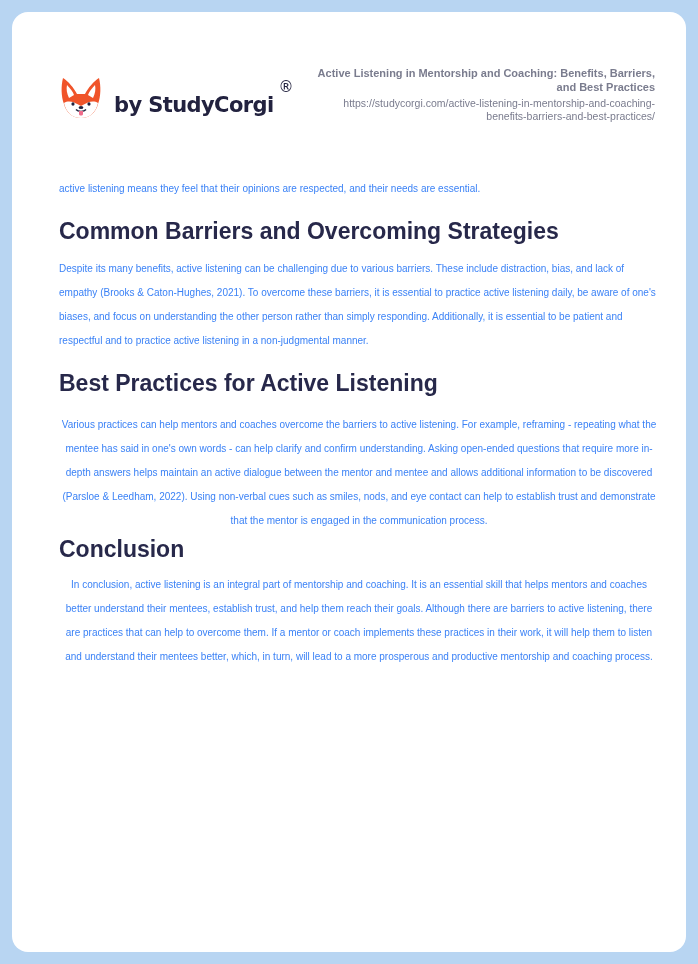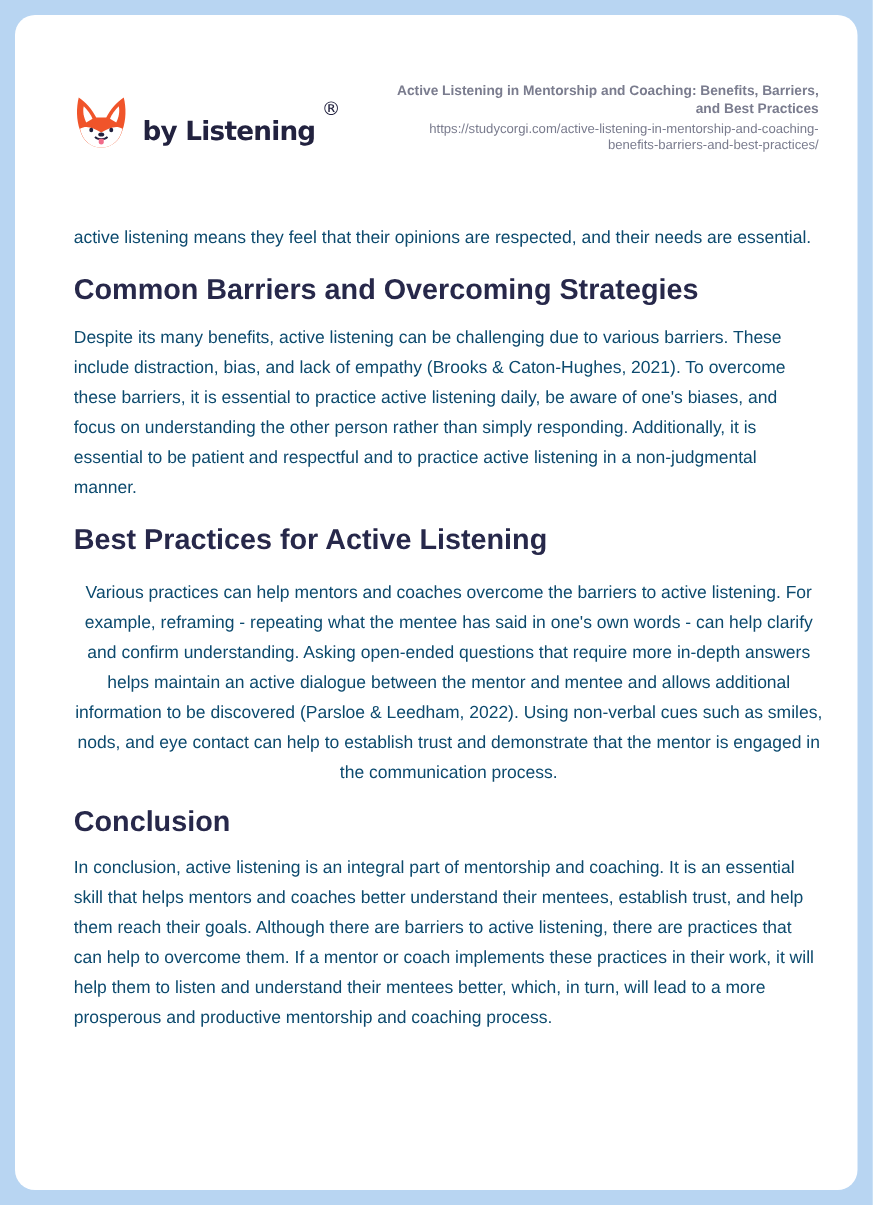--- a/index.html
+++ b/index.html
@@ -78,38 +78,38 @@
     }
     .content {
       position: absolute;
       left: 47px;
       top: 165px;
       width: 600px;
       font-family: "Liberation Sans", sans-serif;
       color: #3d3f54;
     }
     .content p {
-      font-size: 14px;
+      font-size: 10px;
       line-height: 24px;
-      color: #0c4a6e;
+      color: #3b82f6;
     }
     .content h2 {
       font-family: "Liberation Sans", sans-serif;
       font-weight: bold;
       font-size: 23px;
       line-height: 24px;
       color: #27284a;
     }
     .p-intro { margin-top: 0; }
     .h-barriers { margin-top: 18px; }
     .p-barriers { margin-top: 14px; }
     .h-best { margin-top: 18px; }
     .p-best { margin-top: 18px; text-align: center; }
-    .h-conclusion { margin-top: 16px; }
-    .p-conclusion { margin-top: 12px; }
+    .h-conclusion { margin-top: 4px; }
+    .p-conclusion { margin-top: 12px; text-align: center; }
   </style>
 </head>
 <body>
 
 <div class="card">
   <div class="header">
     <div class="logo">
       <svg class="logo-icon" viewBox="0 0 42 46" xmlns="http://www.w3.org/2000/svg">
 
         <path d="M3 2 C8 5 14 12 17 18 L25 18 C28 12 34 5 39 2 C41 10 41 20 38 28 C36 36 30 42 21 42 C12 42 6 36 4 28 C1 20 1 10 3 2 Z" fill="#f0542a"></path>
@@ -121,21 +121,21 @@
 
         <ellipse cx="13" cy="28" rx="1.6" ry="1.8" fill="#22223f"></ellipse>
         <ellipse cx="29" cy="28" rx="1.6" ry="1.8" fill="#22223f"></ellipse>
 
         <ellipse cx="21" cy="31.5" rx="2.4" ry="1.6" fill="#22223f"></ellipse>
 
         <path d="M16 33.5 C18 36 24 36 26 33.5" stroke="#22223f" stroke-width="1.4" fill="none"></path>
 
         <path d="M19 35 L23 35 L23 38 C23 40 19 40 19 38 Z" fill="#f06b8a"></path>
       </svg>
-      <span class="logo-text">by Listening</span>
+      <span class="logo-text">by StudyCorgi</span>
       <span class="logo-reg">®</span>
     </div>
 
     <div class="doc-meta">
       <div class="doc-title">Active Listening in Mentorship and Coaching: Benefits, Barriers, and Best Practices</div>
       <div class="doc-url">https://studycorgi.com/active-listening-in-mentorship-and-coaching-benefits-barriers-and-best-practices/</div>
     </div>
   </div>
 
   <div class="content">

